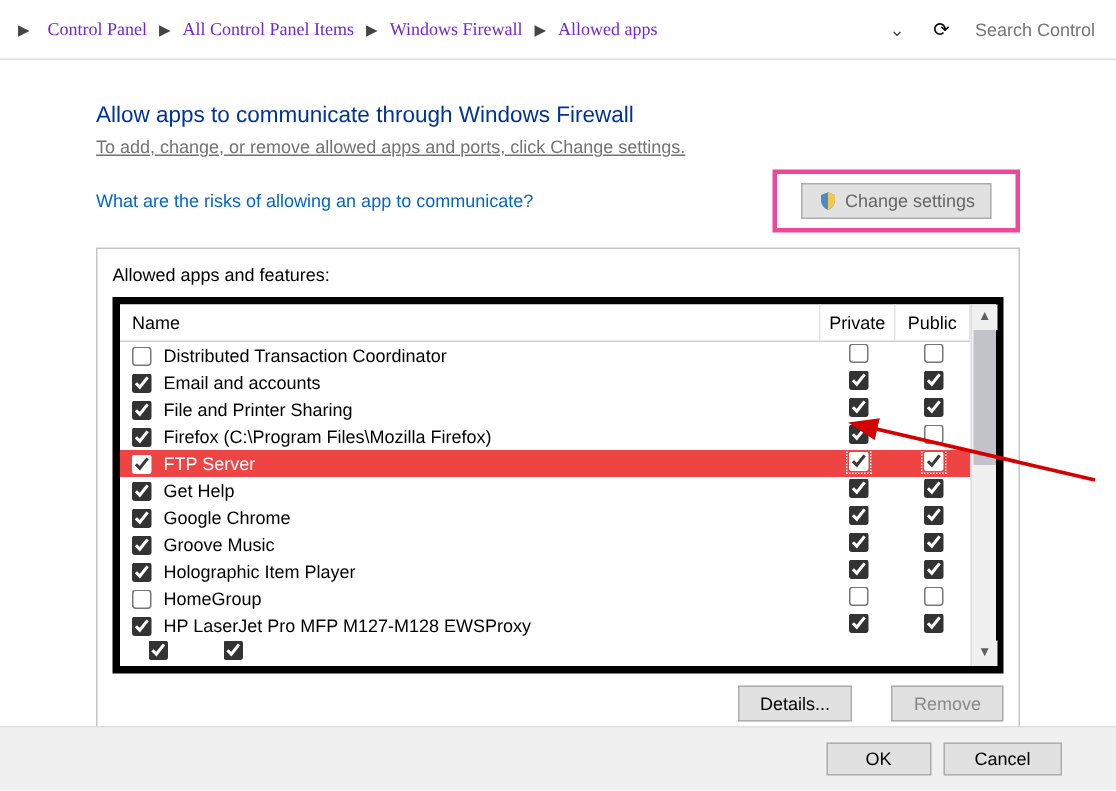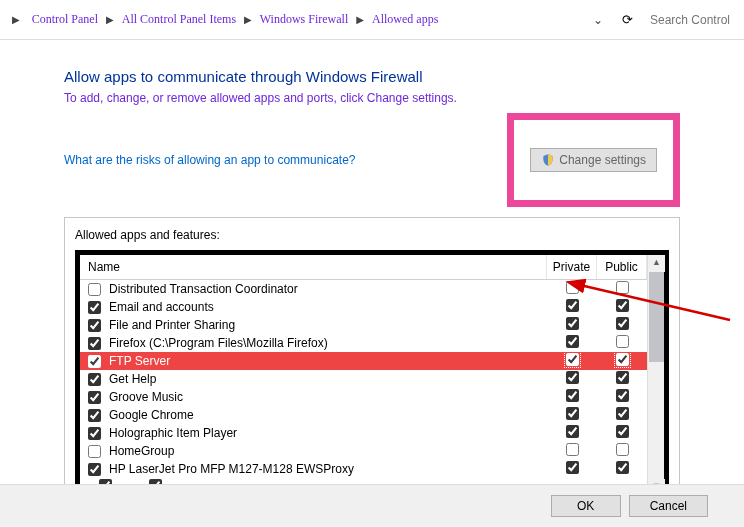--- a/index.html
+++ b/index.html
@@ -63,38 +63,39 @@
     .content {
       padding: 20px 64px 0 64px;
     }
     .page-title {
       color: #003399;
       font-size: 15px;
       font-weight: normal;
       margin: 8px 0 6px 0;
     }
     .page-desc {
-      color: #6d28d9;
+      color: #737373;
       margin: 0 0 8px 0;
       font-size: 12px;
+      text-decoration: underline;
     }
     .risk-row {
       display: flex;
       align-items: center;
       justify-content: space-between;
       margin-bottom: 10px;
     }
     .risk-link {
       color: #0066cc;
       cursor: pointer;
       font-size: 12px;
     }
     .change-btn-wrap {
-      border: 7px solid #ec4899;
-      padding: 28px 16px;
+      border: 3px solid #ec4899;
+      padding: 6px 16px;
       position: relative;
       text-decoration: underline;
     }
     .change-btn {
       background: #e1e1e1;
       border: 1px solid #adadad;
       padding: 4px 10px;
       display: inline-flex;
       align-items: center;
       gap: 4px;
@@ -357,29 +358,29 @@
               <div class="cell-name">
                 <input type="checkbox" checked="" style="">
                 <span>Get Help</span>
               </div>
               <div class="cb-cell"><input type="checkbox" checked="" style=""></div>
               <div class="cb-cell"><input type="checkbox" checked="" style=""></div>
             </div>
             <div class="row">
               <div class="cell-name">
                 <input type="checkbox" checked="" style="">
+                <span>Google Chrome</span>
+              </div>
+              <div class="cb-cell"><input type="checkbox" checked="" style=""></div>
+              <div class="cb-cell"><input type="checkbox" checked="" style=""></div>
+            </div>
+            <div class="row">
+              <div class="cell-name">
+                <input type="checkbox" checked="" style="">
                 <span>Groove Music</span>
-              </div>
-              <div class="cb-cell"><input type="checkbox" checked="" style=""></div>
-              <div class="cb-cell"><input type="checkbox" checked="" style=""></div>
-            </div>
-            <div class="row">
-              <div class="cell-name">
-                <input type="checkbox" checked="" style="">
-                <span>Google Chrome</span>
               </div>
               <div class="cb-cell"><input type="checkbox" checked="" style=""></div>
               <div class="cb-cell"><input type="checkbox" checked="" style=""></div>
             </div>
             <div class="row">
               <div class="cell-name">
                 <input type="checkbox" checked="" style="">
                 <span>Holographic Item Player</span>
               </div>
               <div class="cb-cell"><input type="checkbox" checked="" style=""></div>

